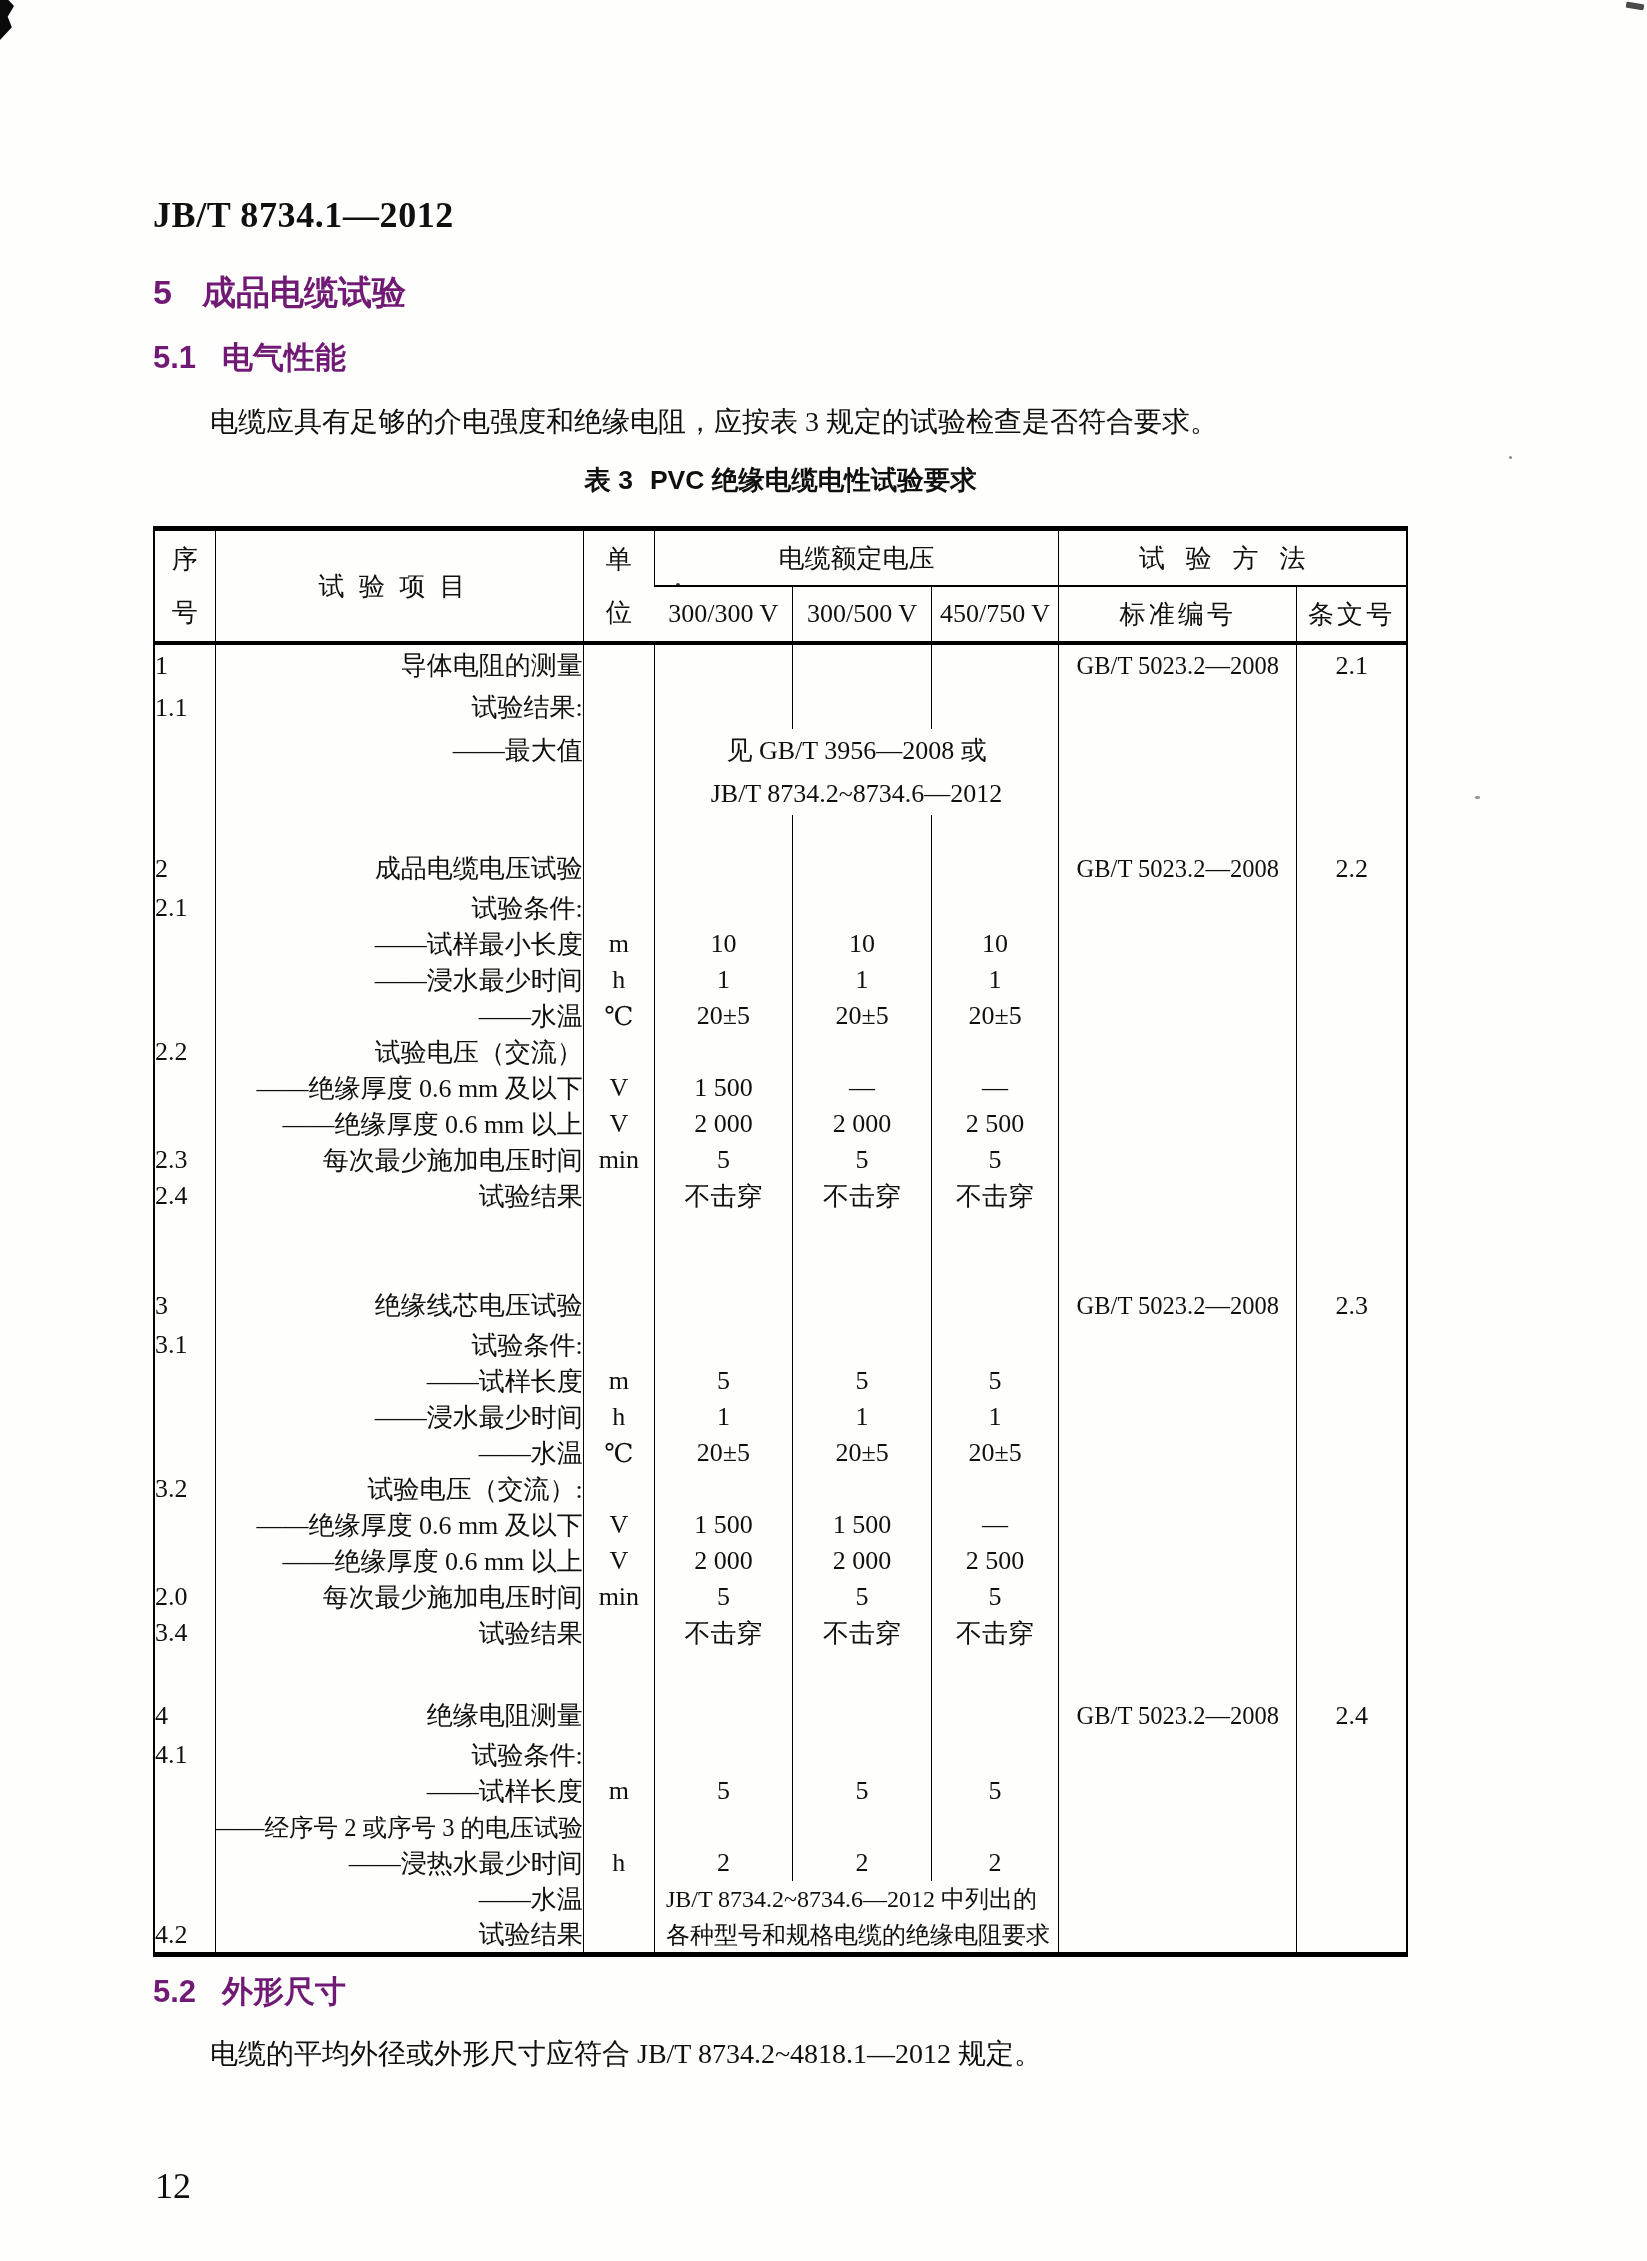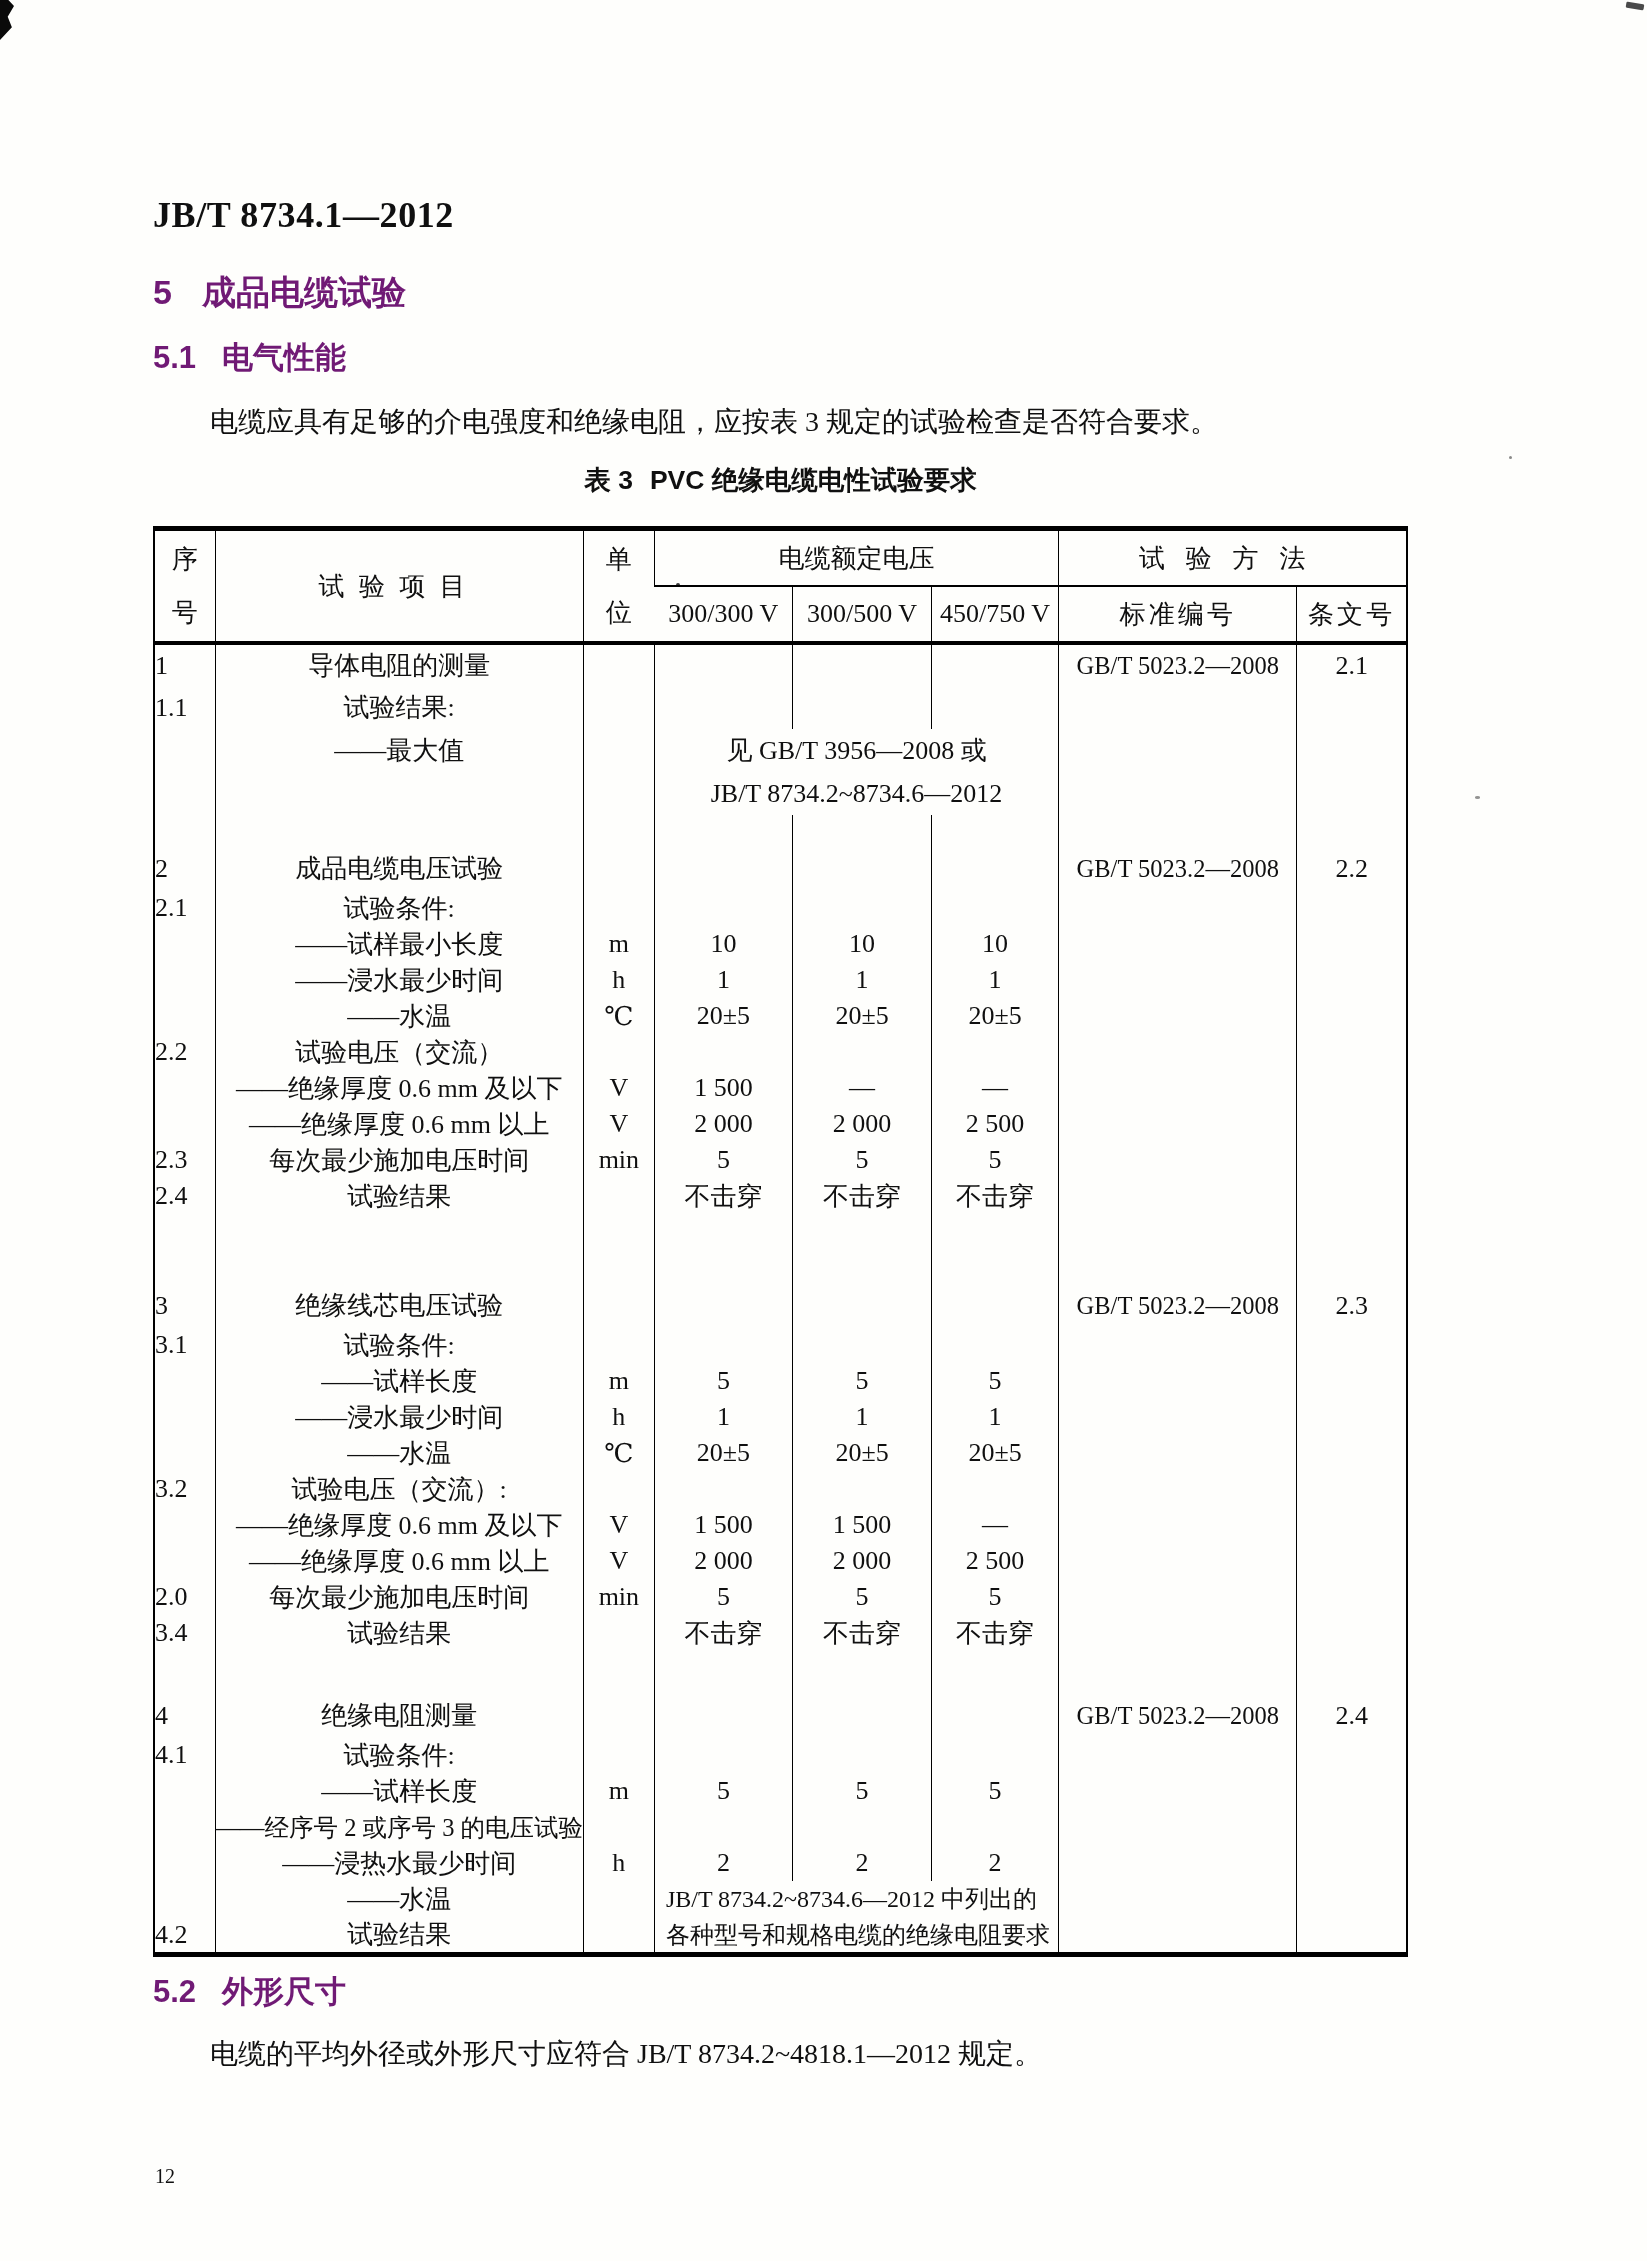--- a/index.html
+++ b/index.html
@@ -53,28 +53,28 @@
   .t3 tbody tr.sp-a{height:32px;}
   .t3 tbody tr.sp-b{height:70px;}
   .t3 tbody tr.sp-c{height:43px;}
 
   .stack{width:1.15em;margin:0 auto;line-height:2.05;word-break:break-all;text-align:center;}
   .hdr-sp1{letter-spacing:0.55em;}
   .hdr-sp2{letter-spacing:0.80em;}
   .hdr-sp3{letter-spacing:0.12em;}
 
   .c-no{text-align:left;padding-left:6.5px;}
-  .c-item{text-align:center;padding-left:5.2px;white-space:nowrap;margin-top:32px;}
+  .c-item{text-align:right;padding-left:5.2px;white-space:nowrap;margin-top:32px;}
   .c-item.tight{font-size:24.5px;}
   .c-unit,.c-val,.c-std,.c-cla{text-align:center;}
   .c-std{font-size:24.5px;}
   .c-span{text-align:center;}
   .c-span.left{text-align:left;padding-left:11px;font-size:24px;white-space:nowrap;}
 
-  .pagenum{position:absolute;left:155px;top:2165px;font-size:20px;}
+  .pagenum{position:absolute;left:155px;top:2165px;font-size:36px;}
 </style>
 </head>
 <body>
 
 <div class="page">
 
   <div class="corner-blob"></div>
   <div class="tick-tr"></div>
   <div class="speck s1"></div>
   <div class="speck s2"></div>

